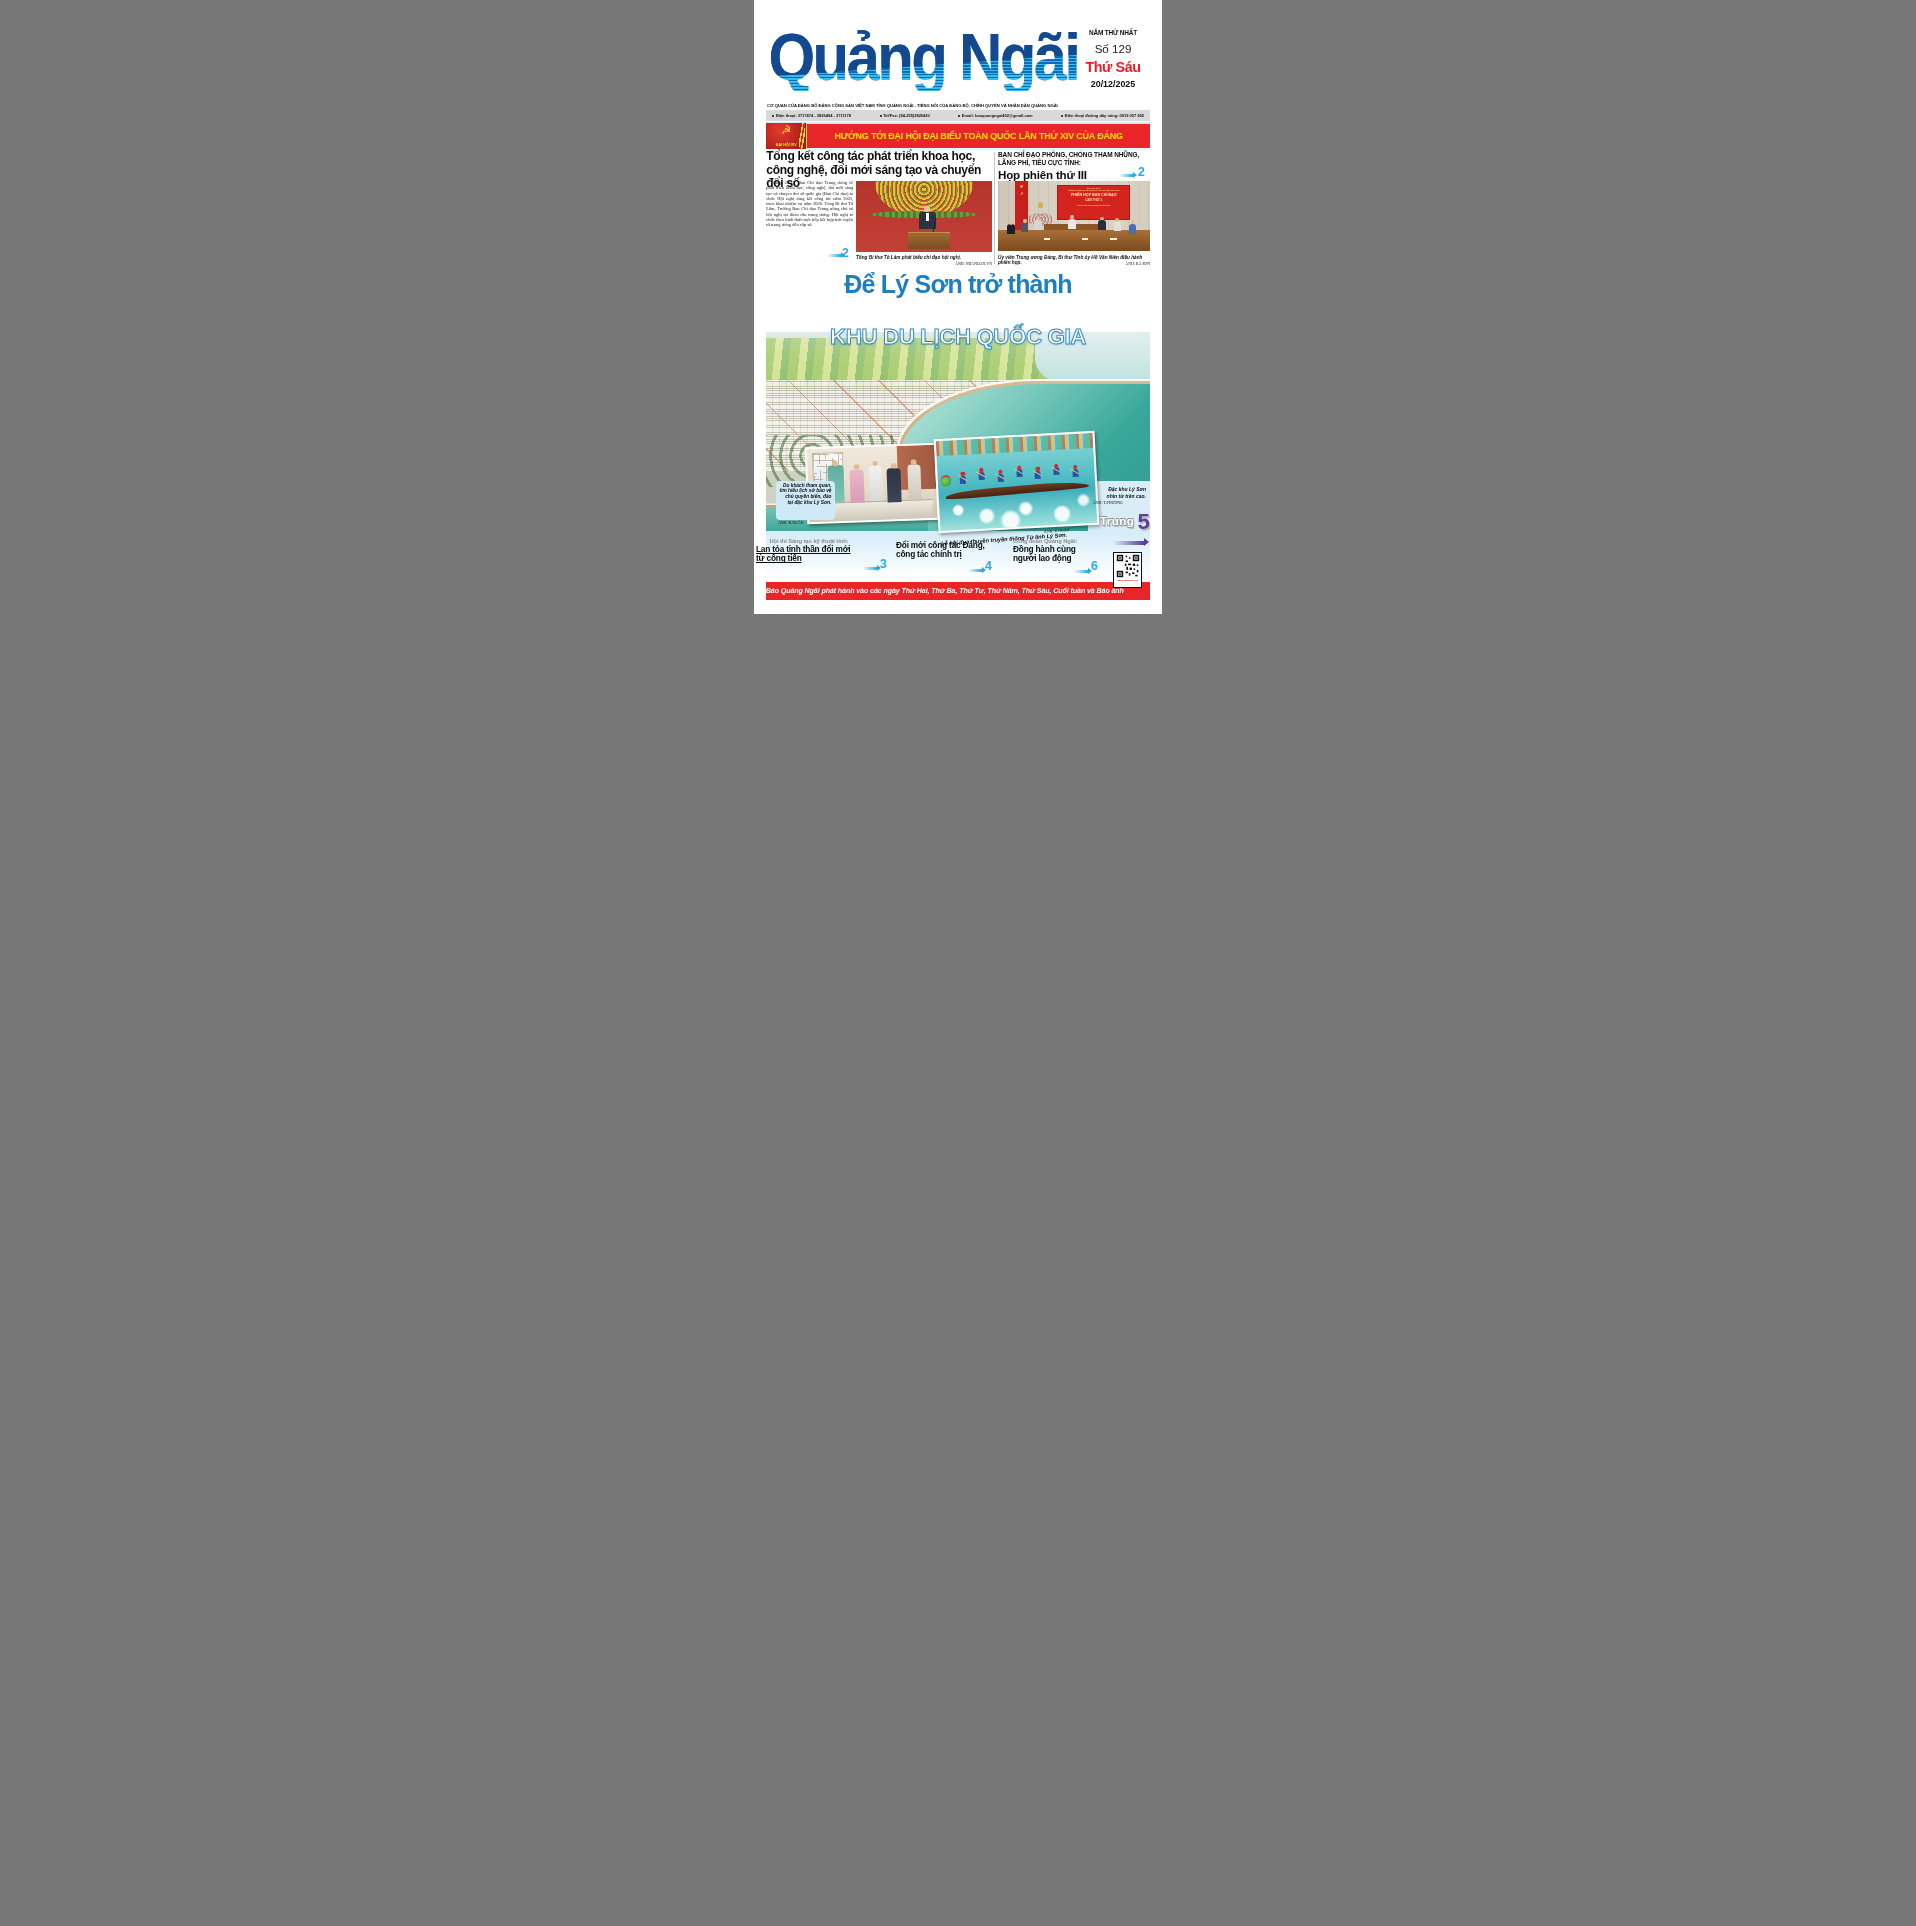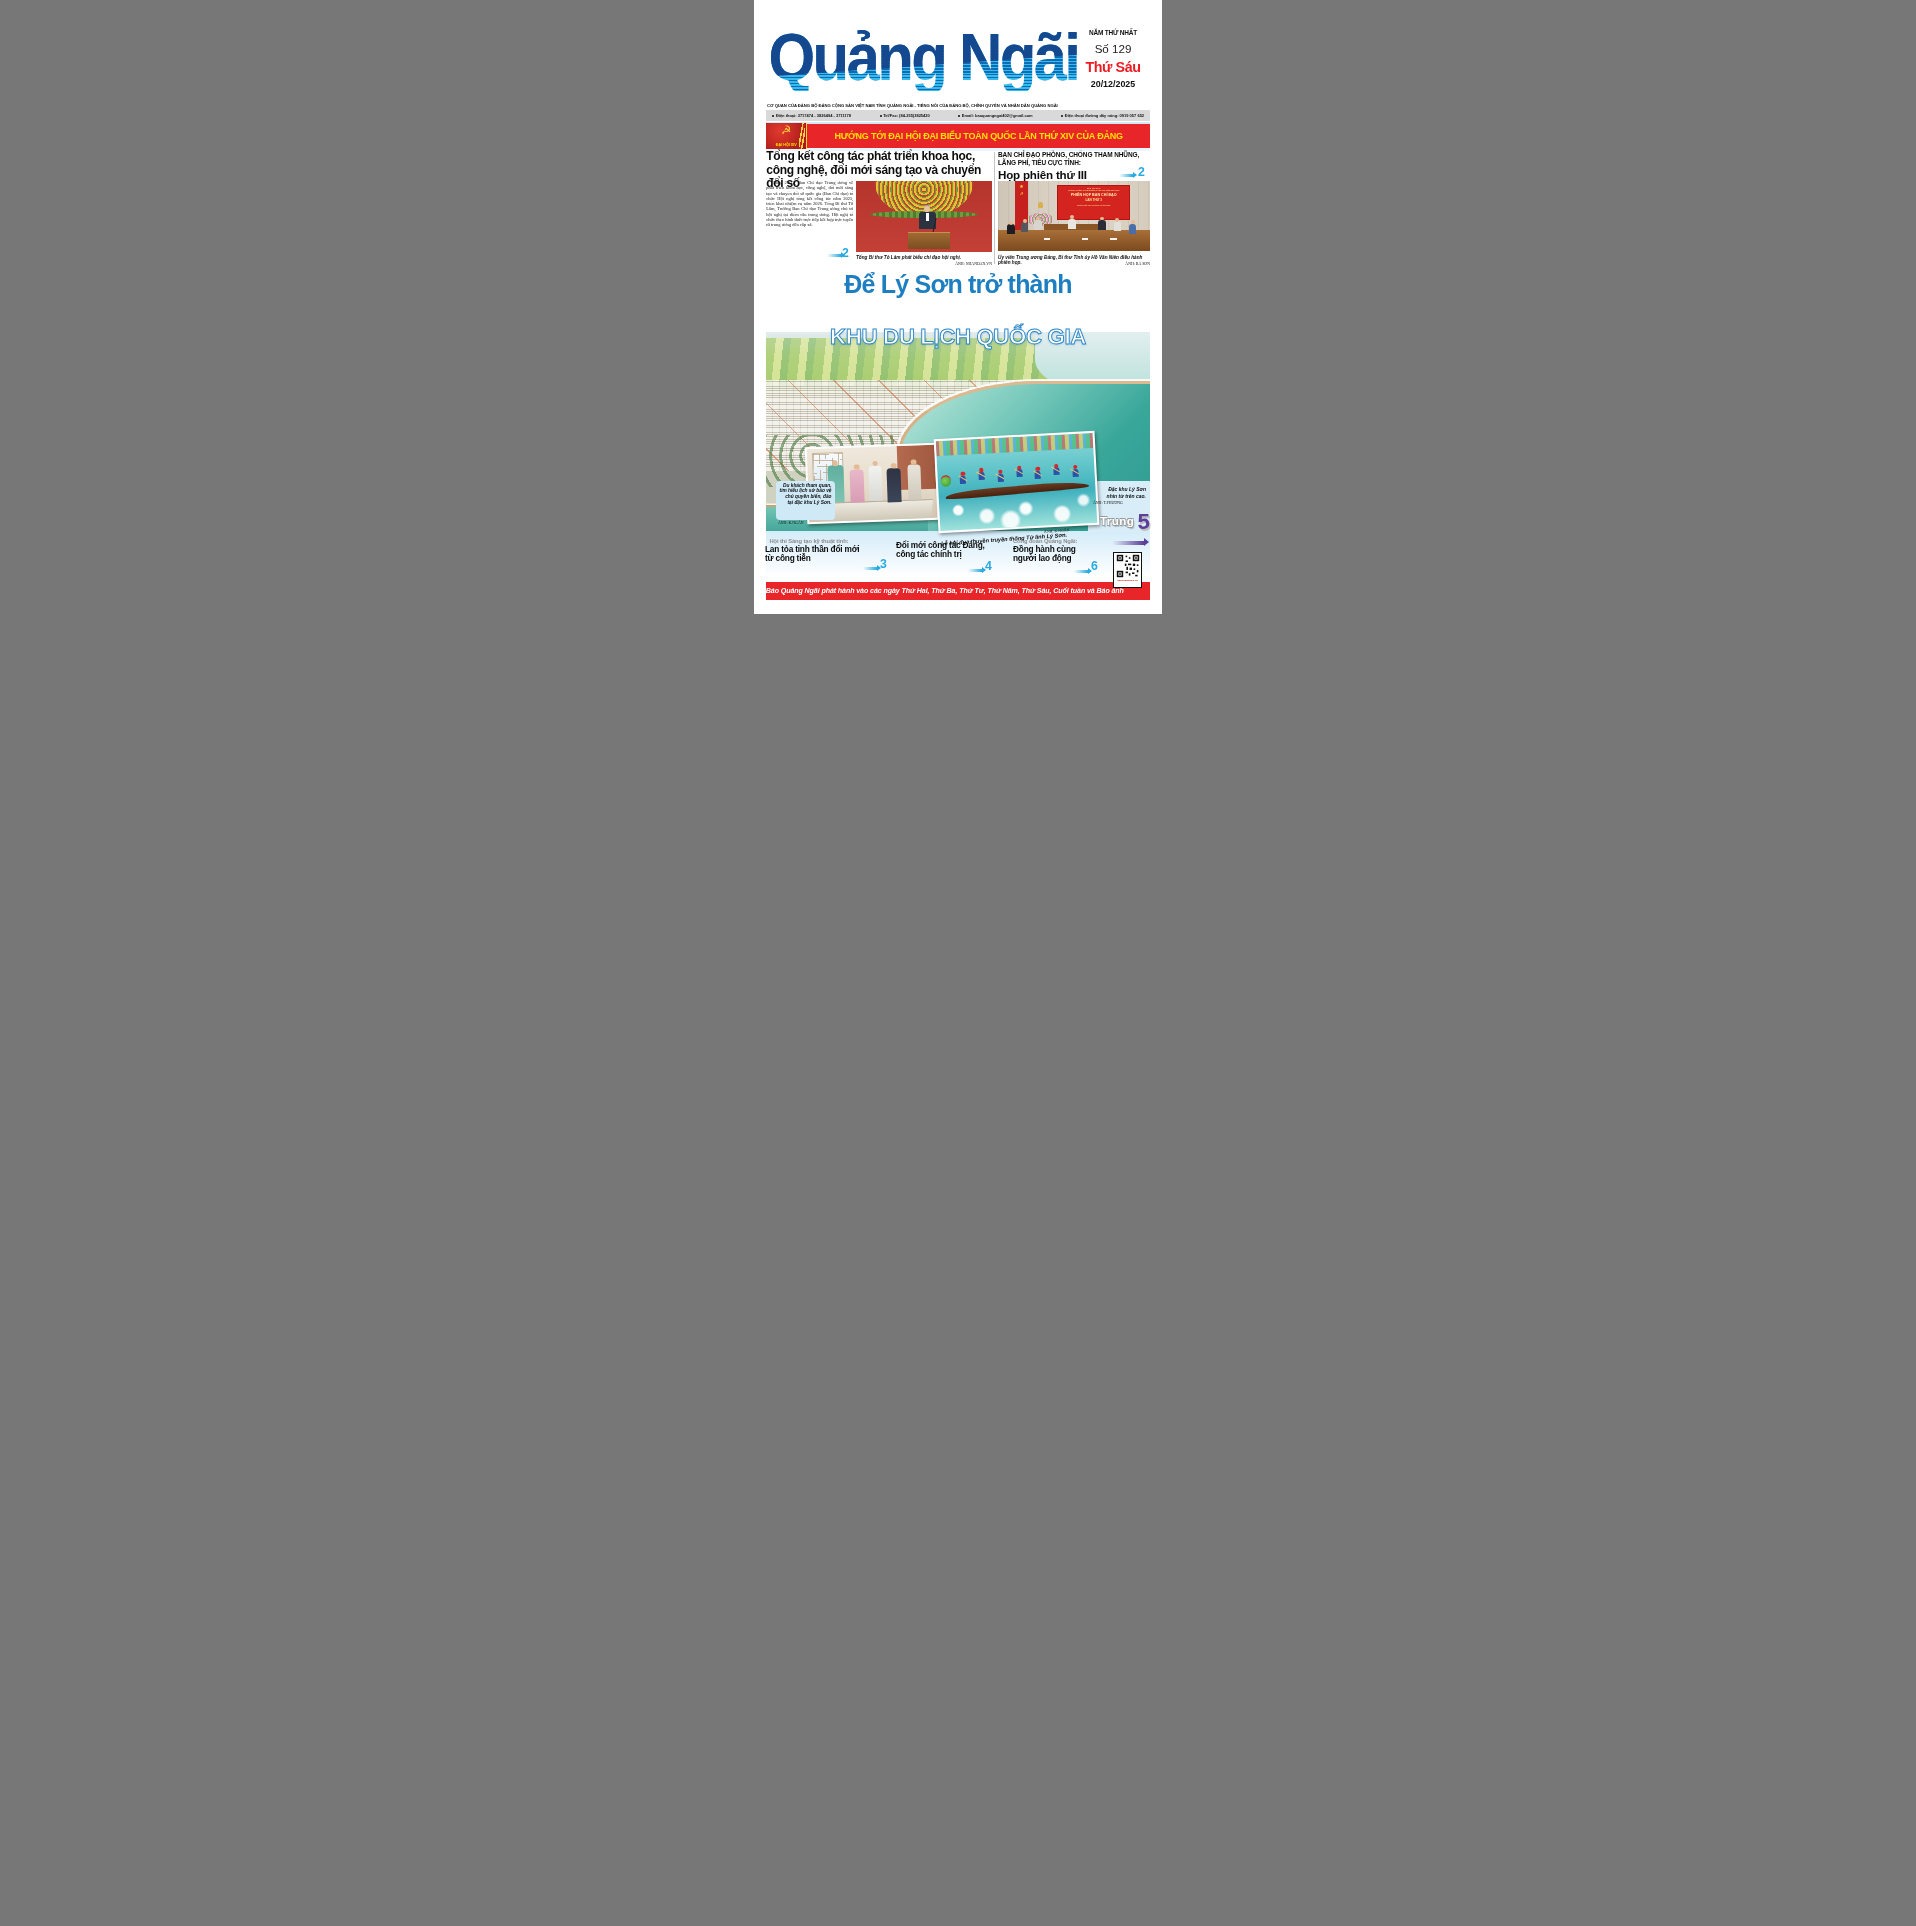--- a/index.html
+++ b/index.html
@@ -382,21 +382,21 @@
   </div>
   <div class="trang-wrap">
     <span class="trang-word">Trung</span>
     <span class="trang-num">5</span>
   </div>
   <div class="purple-arrow"></div>
 
   <div class="teaser-strip"></div>
 
   <div class="tz tz-kicker" style="left:15.4px; top:538px;">Hội thi Sáng tạo kỹ thuật tỉnh:</div>
-  <div class="tz tz-hl" style="left:11px; top:545px;">
+  <div class="tz tz-hl" style="left:2px; top:545px;text-decoration:underline;">
     <span style="display:block">Lan tỏa tinh thần đổi mới</span>
     <span style="display:block">từ công tiễn</span>
   </div>
   <div class="cyan-arrow tz" style="left:109px; top:567px;"></div>
   <div class="cyan-num tz" style="left:126px; top:558px;">3</div>
 
   <div class="tz tz-hl" style="left:142px; top:541px;">
     <span style="display:block">Đổi mới công tác Đảng,</span>
     <span style="display:block">công tác chính trị</span>
   </div>

